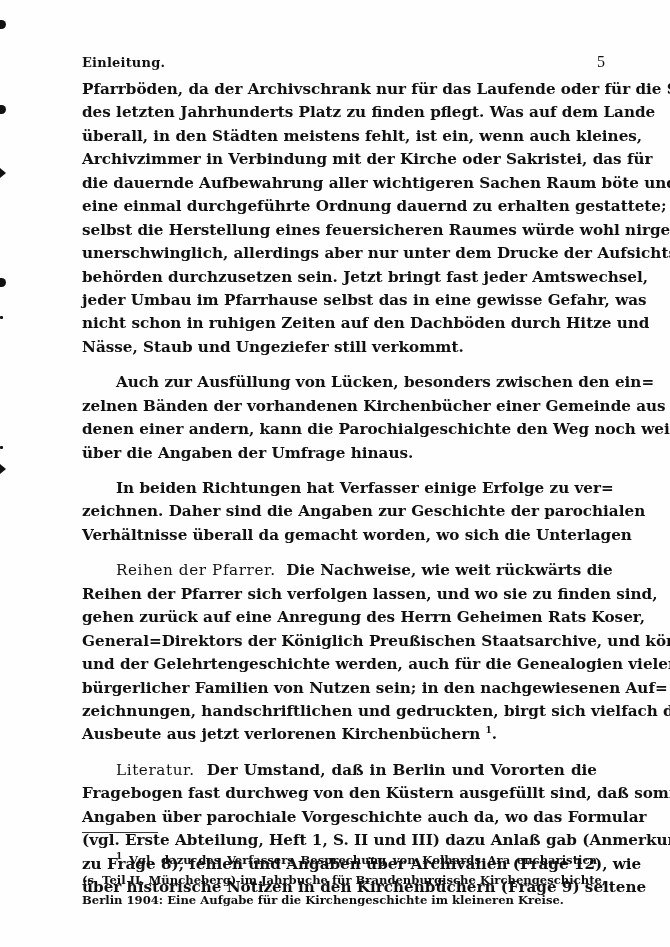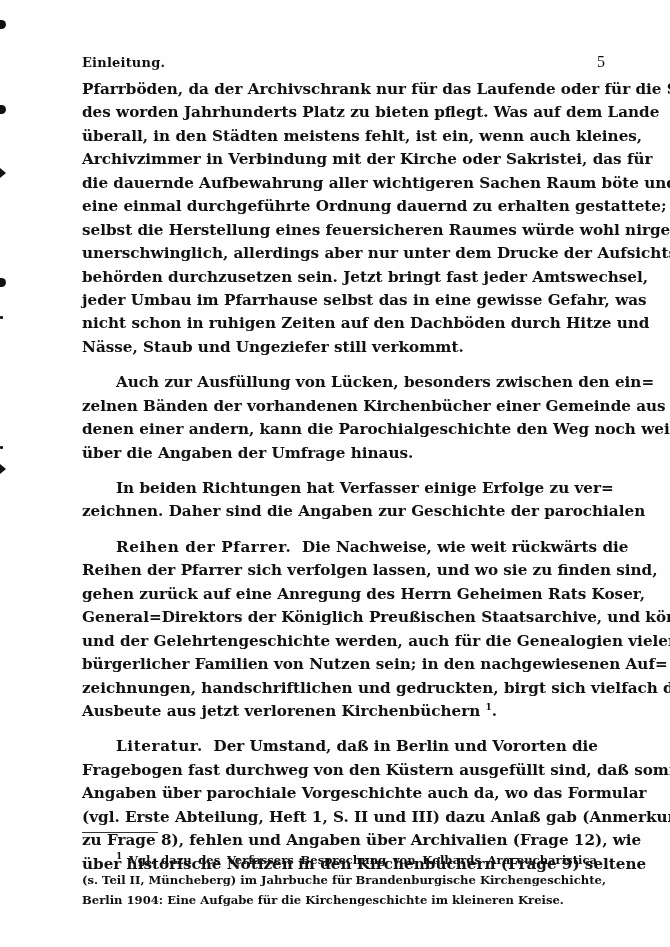--- a/index.html
+++ b/index.html
@@ -79,21 +79,21 @@
       text-align-last: left;
     }
     .line.indent {
       padding-left: 34px;
       margin-top: 8px;
     }
     .para-gap {
       height: 4px;
     }
     .lead-in {
-      font-weight: 700;
+      font-weight: 400;
       letter-spacing: 0.6px;
     }
     sup.fn-ref {
       font-size: 9px;
       line-height: 0;
       vertical-align: super;
     }
     .footnote-rule {
       position: absolute;
       left: 82px;
@@ -135,41 +135,42 @@
   <div class="binding-mark tri" style="top:464px;"></div>
 
   <div class="running-head">
     <span class="running-title">Einleitung.</span>
     <span class="page-number">5</span>
   </div>
 
   <div class="body-text">
 
     <span class="line">Pfarrböden, da der Archivschrank nur für das Laufende oder für die Sachen</span>
-    <span class="line">des worden Jahrhunderts Platz zu bieten pflegt. Was auf dem Lande</span>
+    <span class="line">des letzten Jahrhunderts Platz zu finden pflegt. Was auf dem Lande</span>
     <span class="line">überall, in den Städten meistens fehlt, ist ein, wenn auch kleines,</span>
     <span class="line">Archivzimmer in Verbindung mit der Kirche oder Sakristei, das für</span>
     <span class="line">die dauernde Aufbewahrung aller wichtigeren Sachen Raum böte und</span>
     <span class="line">eine einmal durchgeführte Ordnung dauernd zu erhalten gestattete;</span>
     <span class="line">selbst die Herstellung eines feuersicheren Raumes würde wohl nirgends</span>
     <span class="line">unerschwinglich, allerdings aber nur unter dem Drucke der Aufsichts=</span>
     <span class="line">behörden durchzusetzen sein. Jetzt bringt fast jeder Amtswechsel,</span>
     <span class="line">jeder Umbau im Pfarrhause selbst das in eine gewisse Gefahr, was</span>
     <span class="line">nicht schon in ruhigen Zeiten auf den Dachböden durch Hitze und</span>
     <span class="line last">Nässe, Staub und Ungeziefer still verkommt.</span>
     <div class="para-gap"></div>
 
     <span class="line indent">Auch zur Ausfüllung von Lücken, besonders zwischen den ein=</span>
     <span class="line">zelnen Bänden der vorhandenen Kirchenbücher einer Gemeinde aus</span>
     <span class="line">denen einer andern, kann die Parochialgeschichte den Weg noch weisen</span>
     <span class="line last">über die Angaben der Umfrage hinaus.</span>
     <div class="para-gap"></div>
 
     <span class="line indent">In beiden Richtungen hat Verfasser einige Erfolge zu ver=</span>
     <span class="line">zeichnen. Daher sind die Angaben zur Geschichte der parochialen</span>
+    <span class="line">Verhältnisse überall da gemacht worden, wo sich die Unterlagen</span>
     <div class="para-gap"></div>
 
     <span class="line indent"><span class="lead-in">Reihen der Pfarrer.</span>&nbsp; <span>Die Nachweise, wie weit rückwärts die</span></span>
     <span class="line">Reihen der Pfarrer sich verfolgen lassen, und wo sie zu finden sind,</span>
     <span class="line">gehen zurück auf eine Anregung des Herrn Geheimen Rats Koser,</span>
     <span class="line">General=Direktors der Königlich Preußischen Staatsarchive, und können</span>
     <span class="line">und der Gelehrtengeschichte werden, auch für die Genealogien vieler</span>
     <span class="line">bürgerlicher Familien von Nutzen sein; in den nachgewiesenen Auf=</span>
     <span class="line">zeichnungen, handschriftlichen und gedruckten, birgt sich vielfach die</span>
     <span class="line last"><span>Ausbeute aus jetzt verlorenen Kirchenbüchern</span>&nbsp;<sup class="fn-ref">1</sup><span>.</span></span>

